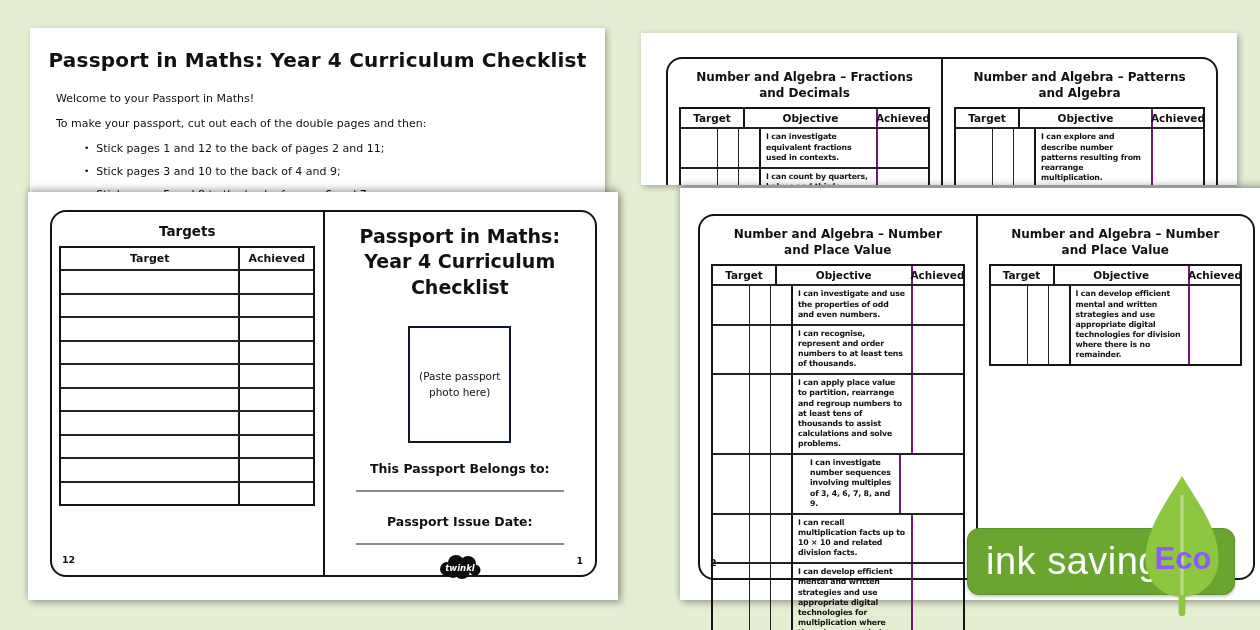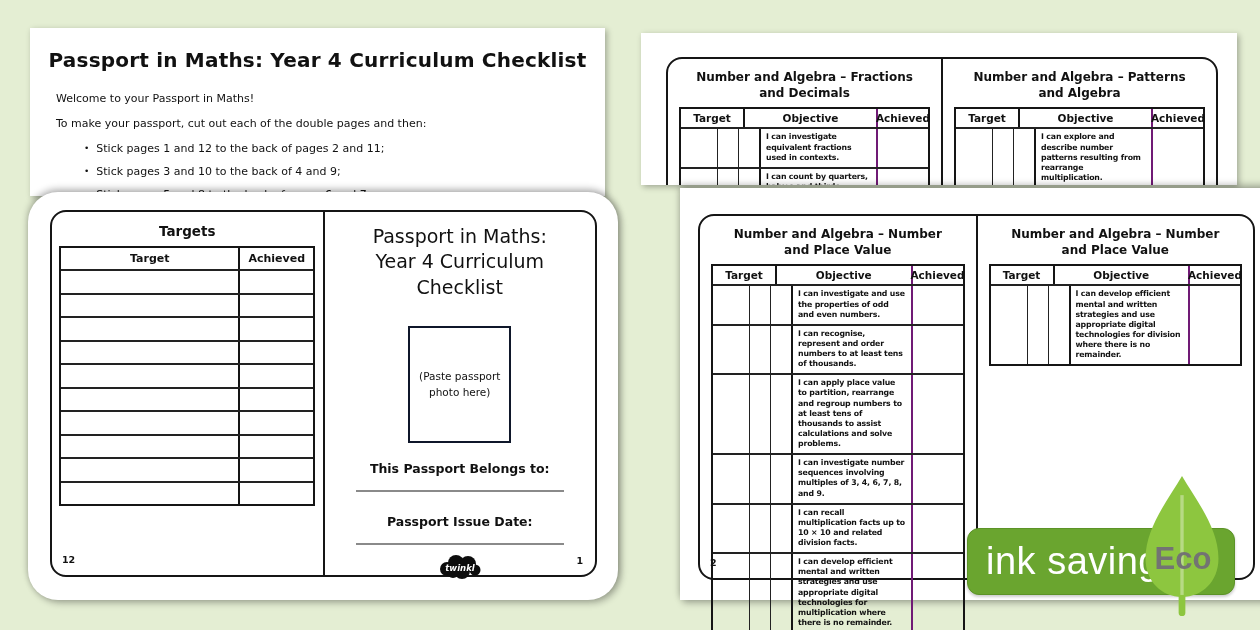--- a/index.html
+++ b/index.html
@@ -5,21 +5,21 @@
   html,body{margin:0;padding:0;}
   body{
     position:relative;width:1260px;height:630px;overflow:hidden;
     background:#e4eed3;
     font-family:"DejaVu Sans",sans-serif;color:#111;
   }
   .page{position:absolute;background:#fff;}
   #page-tl{left:30px;top:28px;width:575px;height:168px;z-index:1;overflow:hidden;
            box-shadow:2px 2px 6px rgba(0,0,0,.30);}
   #page-bl{left:28px;top:192px;width:590px;height:408px;z-index:2;
-           box-shadow:0 -3px 7px rgba(0,0,0,.28),3px 3px 7px rgba(0,0,0,.28);border-radius:30px;}
+           box-shadow:0 -3px 7px rgba(0,0,0,.28),3px 3px 7px rgba(0,0,0,.28);}
   #page-tr{left:641px;top:33px;width:596px;height:152px;z-index:1;overflow:hidden;
            box-shadow:2px 2px 6px rgba(0,0,0,.30);}
   #page-br{left:680px;top:188px;width:592px;height:412px;z-index:2;
            box-shadow:0 -3px 7px rgba(0,0,0,.28),3px 3px 7px rgba(0,0,0,.28);}
 
   
   .tl-title{margin:20px 12px 0;text-align:center;font-size:20px;font-weight:bold;letter-spacing:.2px;}
   .tl-body{margin:20px 0 0 26px;font-size:11px;}
   .tl-body p{margin:0 0 12px 0;}
   .tl-bullets{list-style:none;margin:0;padding:0;}
@@ -40,21 +40,21 @@
   .tg-table{width:252px;margin:7px auto 0;border:2px solid #151515;}
   .tg-head{display:flex;height:21px;align-items:center;font-size:11px;font-weight:bold;text-align:center;}
   .tg-c1{width:177px;border-right:2px solid #151515;align-self:stretch;display:flex;align-items:center;justify-content:center;}
   .tg-c2{flex:1;display:flex;align-items:center;justify-content:center;align-self:stretch;}
   .tg-row{display:flex;height:21.5px;border-top:2px solid #222;}
   .pagenum{position:absolute;font-size:9.5px;font-weight:bold;}
   .pn-bl{left:10px;bottom:10px;}
   .pn-br{right:12px;bottom:9px;}
 
   
-  .cover-title{margin:12px 6px 4px;text-align:center;font-size:19px;font-weight:normal;line-height:1.33;}
+  .cover-title{margin:12px 6px 4px;text-align:center;font-size:19px;font-weight:bold;line-height:1.33;}
   .photo-box{width:103px;height:117px;border:2px solid #0f172a;margin:26px auto 0;
              display:flex;align-items:center;justify-content:center;text-align:center;
              font-size:10.5px;line-height:1.55;padding:0 6px;box-sizing:border-box;}
   .belongs{margin-top:18px;text-align:center;font-size:12.5px;font-weight:bold;}
   .blank-line{width:208px;margin:14px auto 0;border-bottom:2px solid #8a8a8a;height:0;}
   .issue{margin-top:22px;text-align:center;font-size:12.5px;font-weight:bold;}
   .logo-wrap{margin:8px auto 0;width:46px;display:block;}
 
   
   .ck-title{margin:10px 4px 0;text-align:center;font-size:12px;font-weight:bold;line-height:1.35;}
@@ -70,21 +70,21 @@
   .ck-cells span{flex:1 1 0;border-right:1.5px solid #222;}
   .ck-cells span:last-child{border-right:none;}
 
   
   #eco-badge{position:absolute;left:967px;top:528px;width:268px;height:67px;z-index:10;
              border-radius:12px;background:#6aa52f;border:1px solid #5c9327;box-sizing:border-box;
              display:flex;align-items:center;box-shadow:0 2px 3px rgba(0,0,0,.2);}
   .ink-text{color:#fff;font-family:"Liberation Sans",sans-serif;font-size:38px;margin-left:18px;letter-spacing:.5px;}
   #eco-leaf{position:absolute;left:1134px;top:474px;width:96px;height:144px;z-index:11;}
   #eco-label{position:absolute;left:1146px;top:541px;width:74px;text-align:center;z-index:12;
-             color:#737373;font-family:"Liberation Sans",sans-serif;font-size:31px;font-weight:bold;}
+             color:#8b5cf6;font-family:"Liberation Sans",sans-serif;font-size:31px;font-weight:bold;}
 </style>
 </head>
 <body>
 
 <div class="page" id="page-tl">
   <div class="tl-title">Passport in Maths: Year 4 Curriculum Checklist</div>
   <div class="tl-body">
     <p>Welcome to your Passport in Maths!</p>
     <p>To make your passport, cut out each of the double pages and then:</p>
     <ul class="tl-bullets">
@@ -277,21 +277,21 @@
         </div>
         <div class="ck-row" style="min-height:47px;">
           <div class="ck-target ck-cells">
               <span></span>
               <span></span>
               <span></span>
             </div>
           <div class="ck-obj">I can apply place value to partition, rearrange and regroup numbers to at least tens of thousands to assist calculations and solve problems.</div>
           <div class="ck-ach"></div>
         </div>
-        <div class="ck-row" style="min-height:37px;">
+        <div class="ck-row" style="min-height:37px;gap:12px;">
           <div class="ck-target ck-cells">
               <span></span>
               <span></span>
               <span></span>
             </div>
           <div class="ck-obj">I can investigate number sequences involving multiples of 3, 4, 6, 7, 8, and 9.</div>
           <div class="ck-ach"></div>
         </div>
         <div class="ck-row" style="min-height:27px;">
           <div class="ck-target ck-cells">

